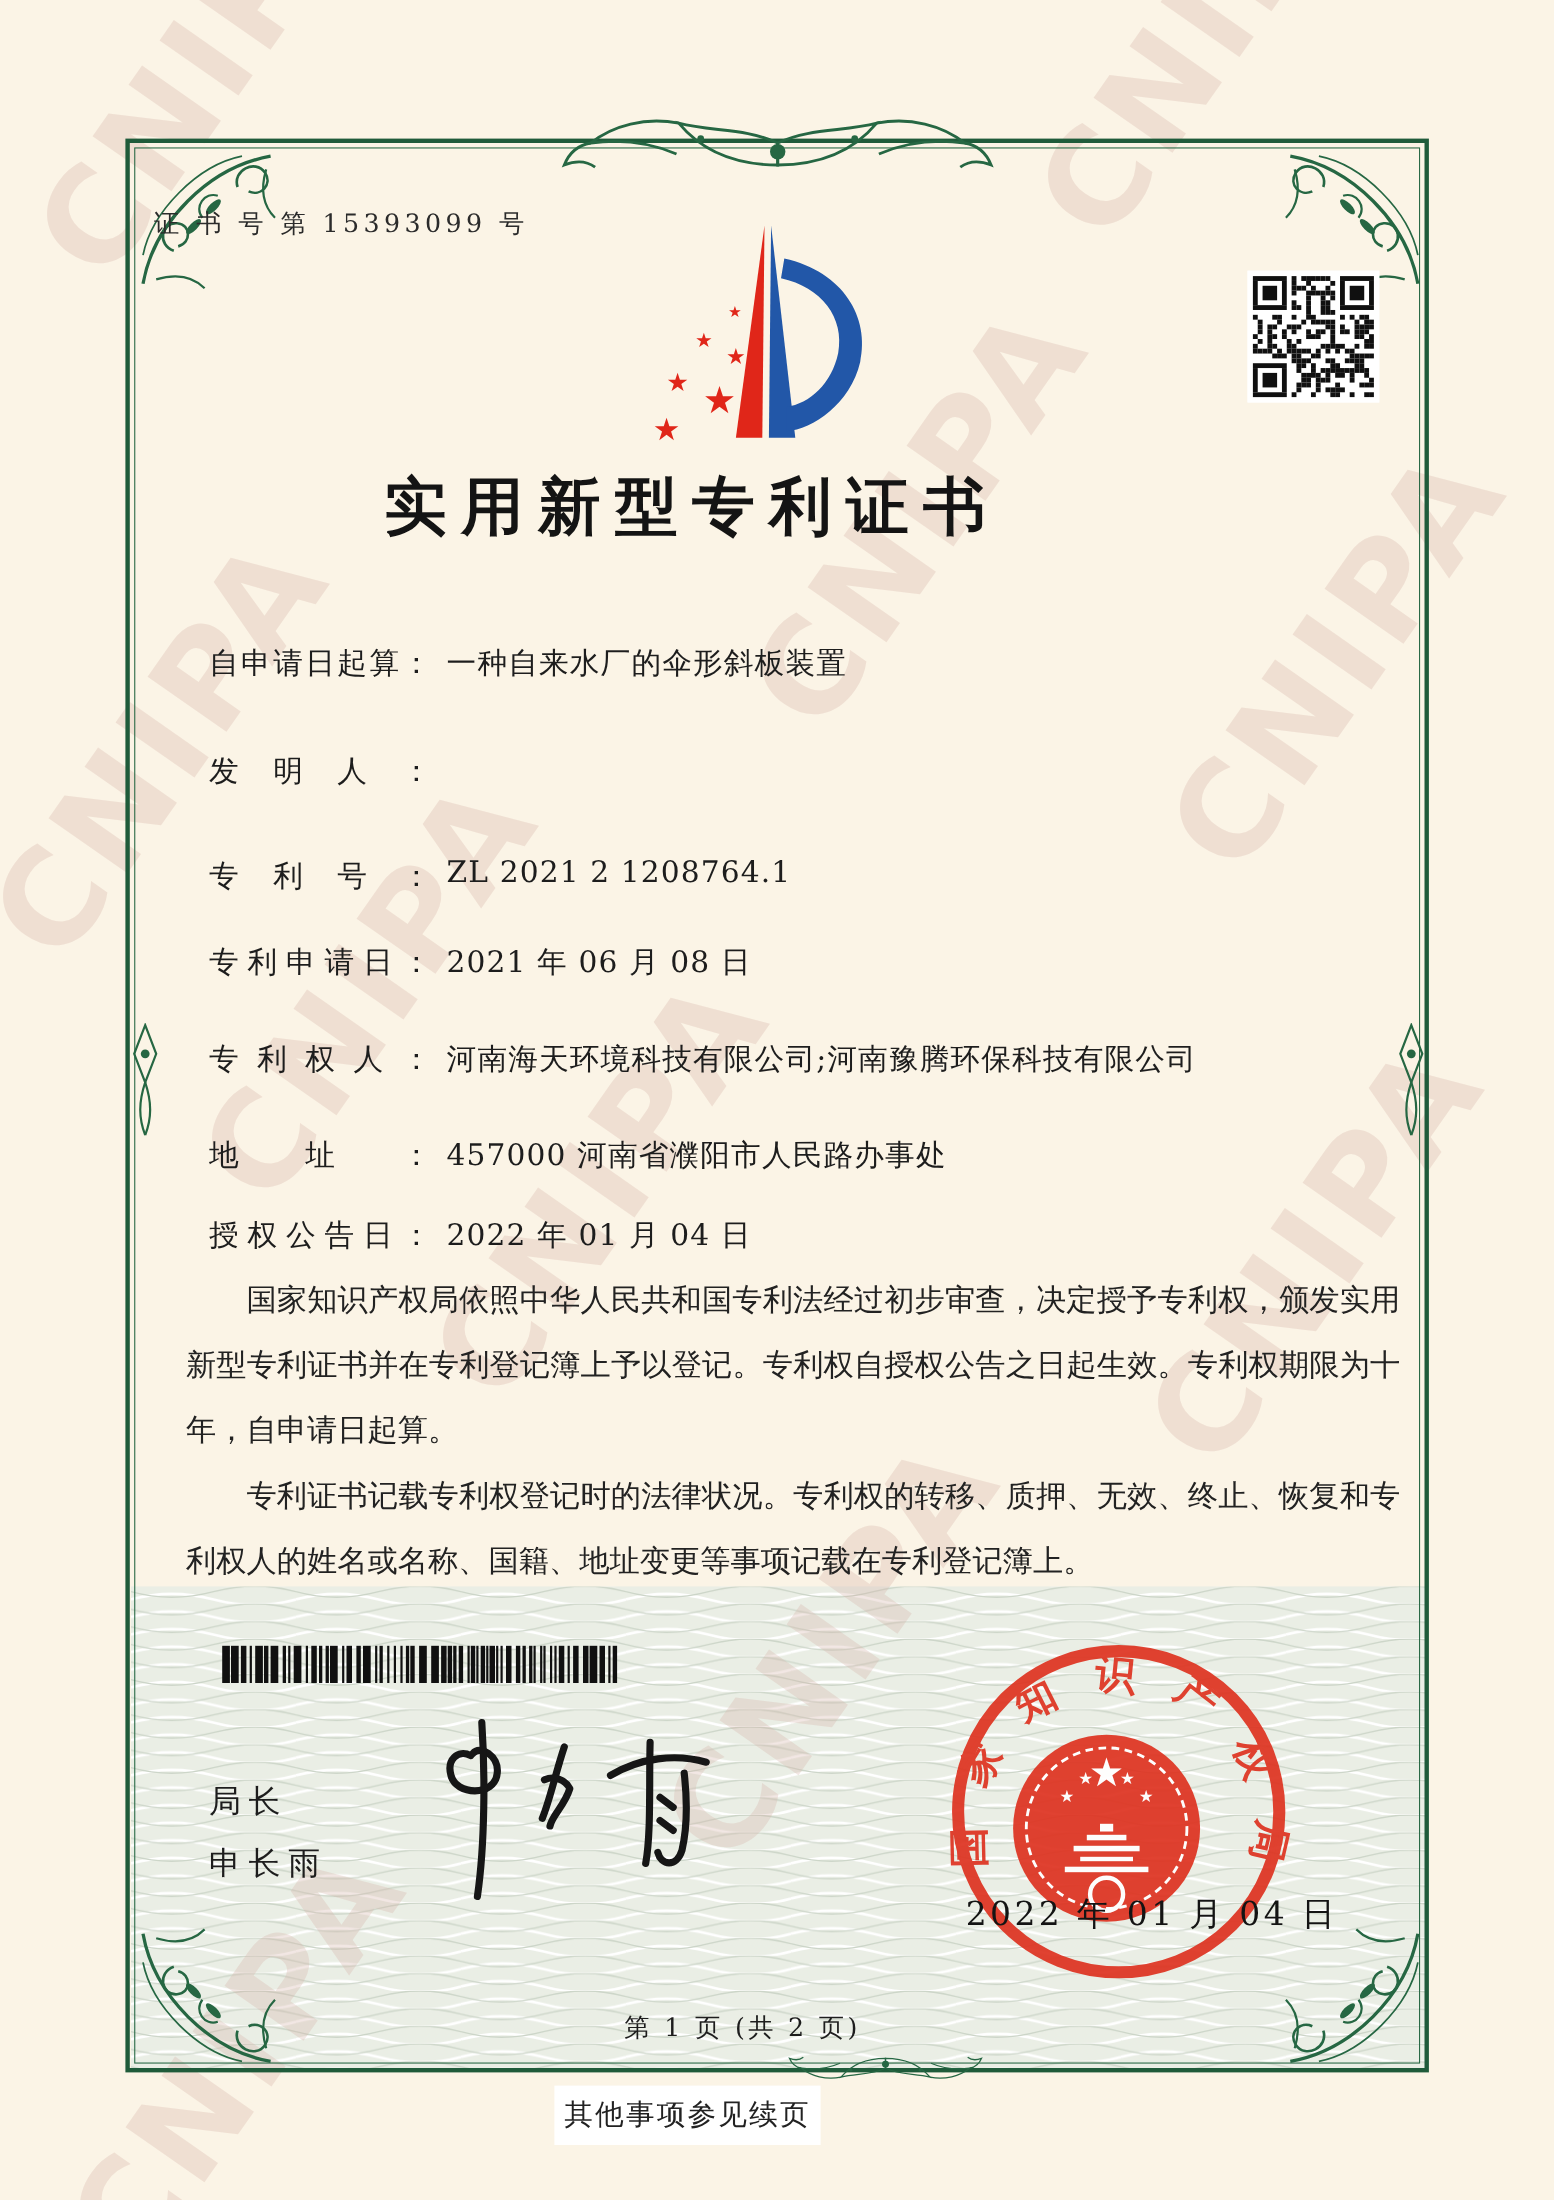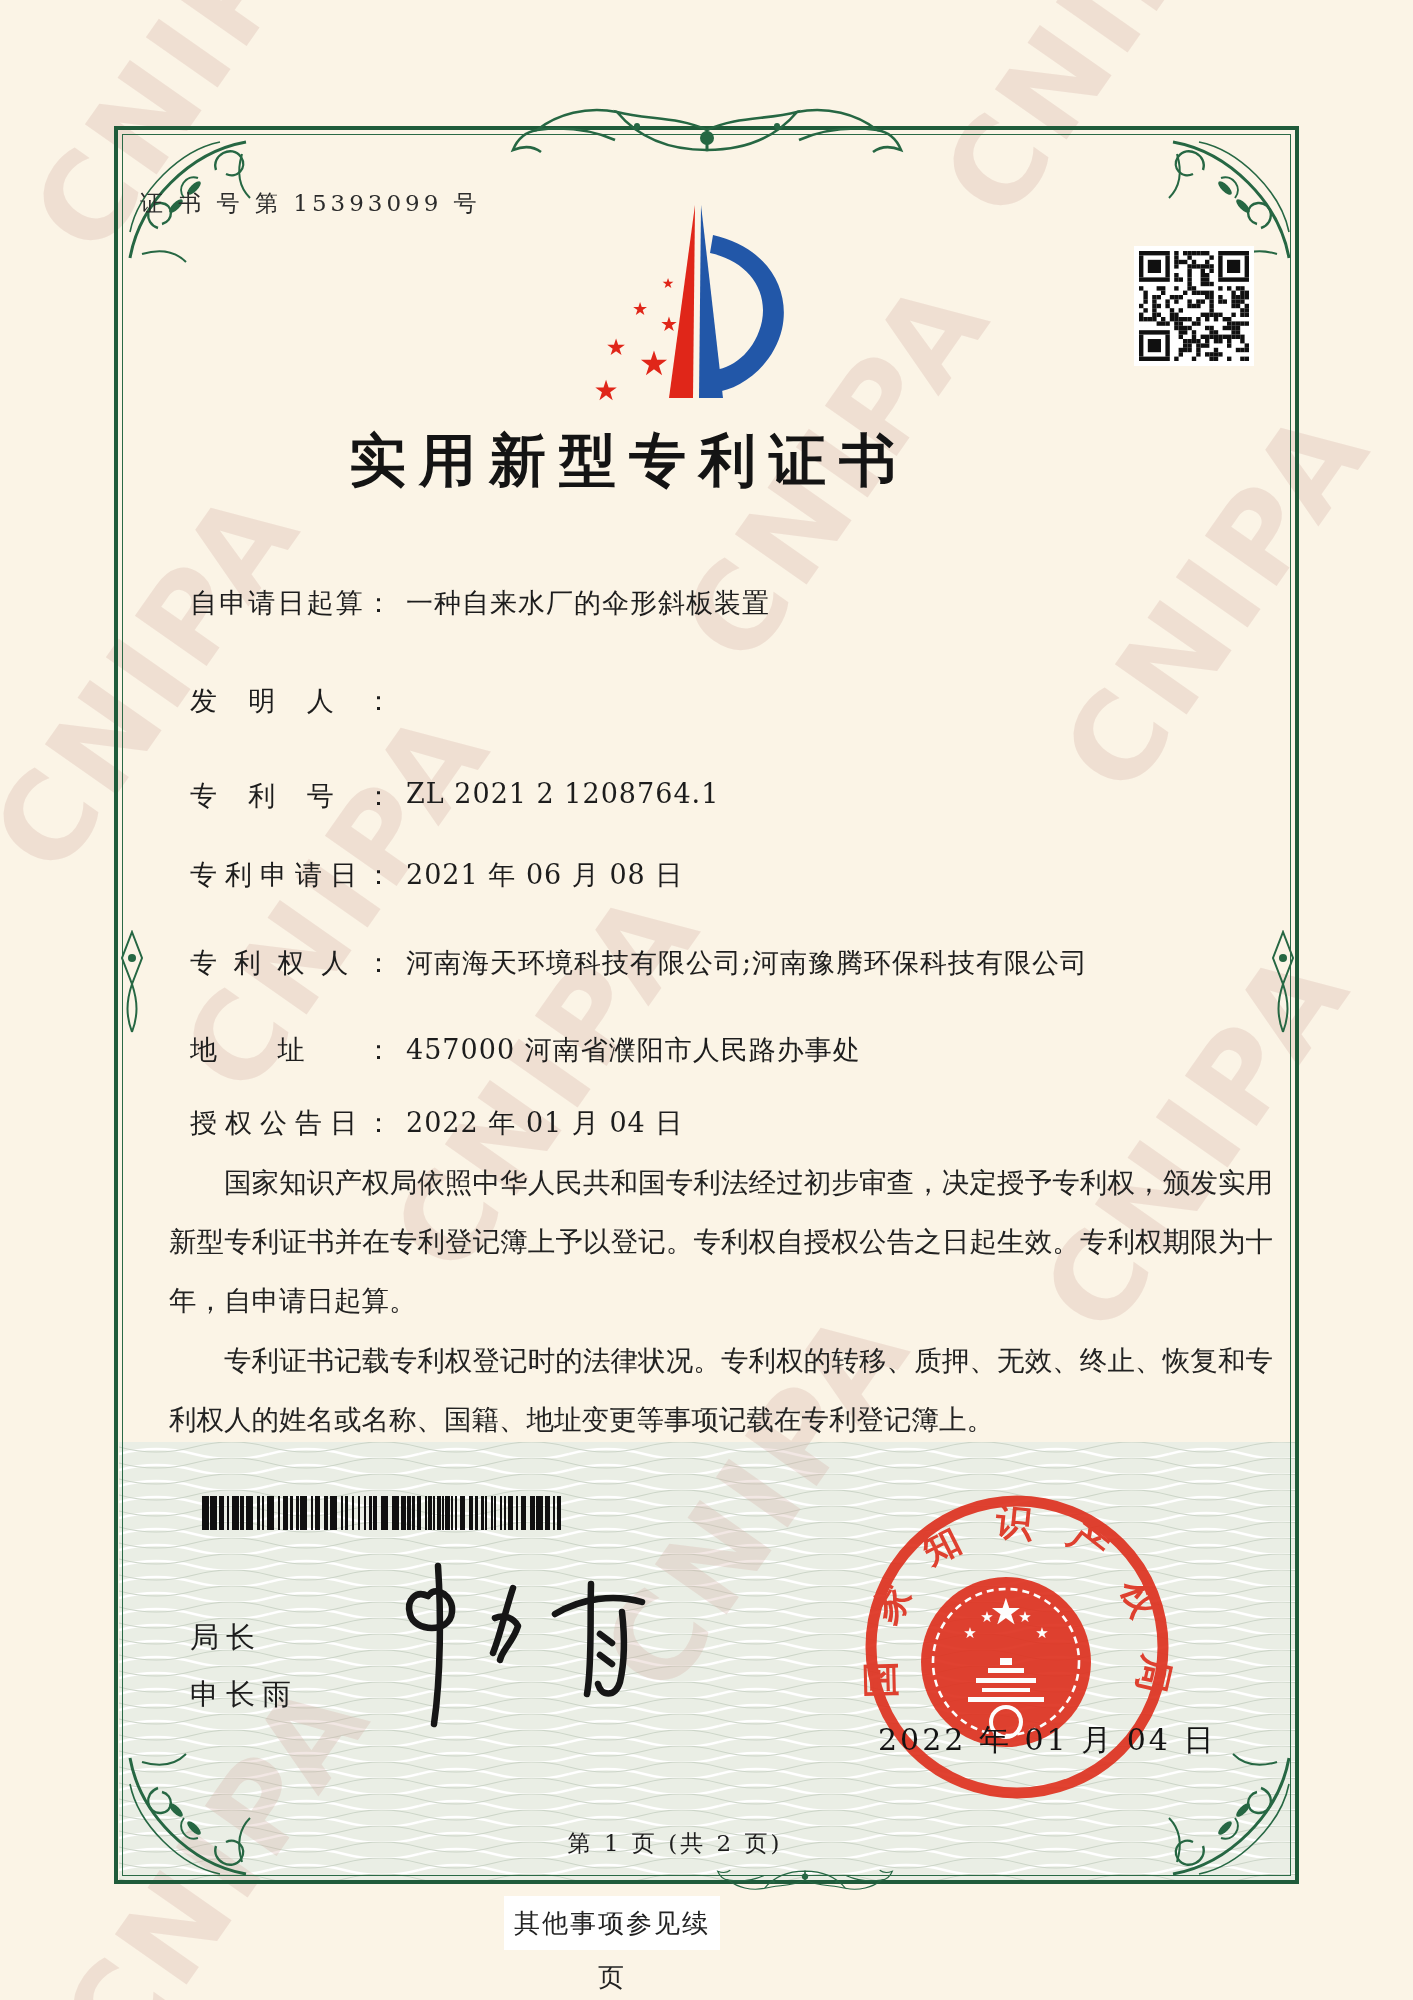--- a/index.html
+++ b/index.html
@@ -63,21 +63,21 @@
   }
   
   .barcode{left:200px;top:1496px;z-index:5;}
   .officer-title{left:190px;top:1618px;font-size:29px;letter-spacing:7px;z-index:5;}
   .officer-name{left:190px;top:1675px;font-size:29px;letter-spacing:7px;z-index:5;}
   .sig{left:350px;top:1556px;z-index:5;}
   .seal{left:856px;top:1486px;z-index:6;}
   .seal-date{left:878px;top:1720px;font-size:30px;letter-spacing:3px;z-index:7;color:#141414;white-space:nowrap;}
   .page-info{left:340px;top:1828px;width:670px;text-align:center;font-size:23px;letter-spacing:3px;z-index:5;}
   .note-box{
-    left:504px;top:1896px;width:216px;height:54px;background:#ffffff;z-index:5;
+    left:504px;top:1896px;width:242px;height:54px;background:#ffffff;z-index:5;
     text-align:center;line-height:54px;font-size:26px;letter-spacing:2px;color:#222;
   }
 </style>
 </head>
 <body>
 
 <svg width="0" height="0" style="position:absolute">
   <defs>
     <g id="cornerOrn" stroke="#266743" fill="none" stroke-width="3">
       <path d="M6,122 C16,66 66,16 122,6"></path>

